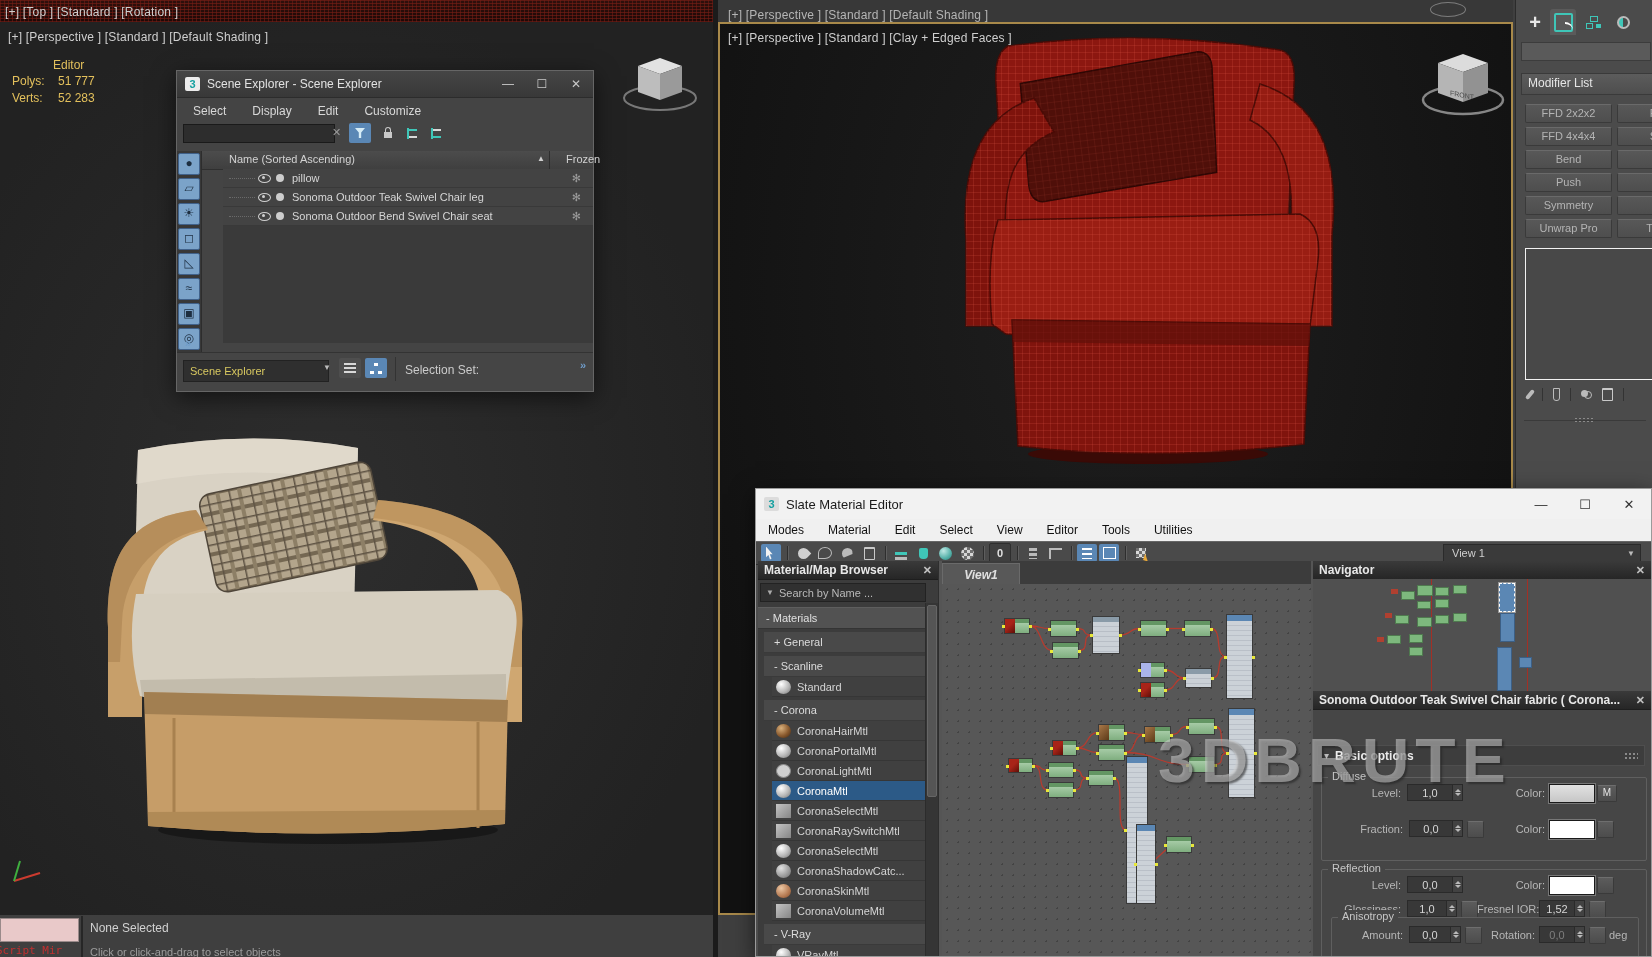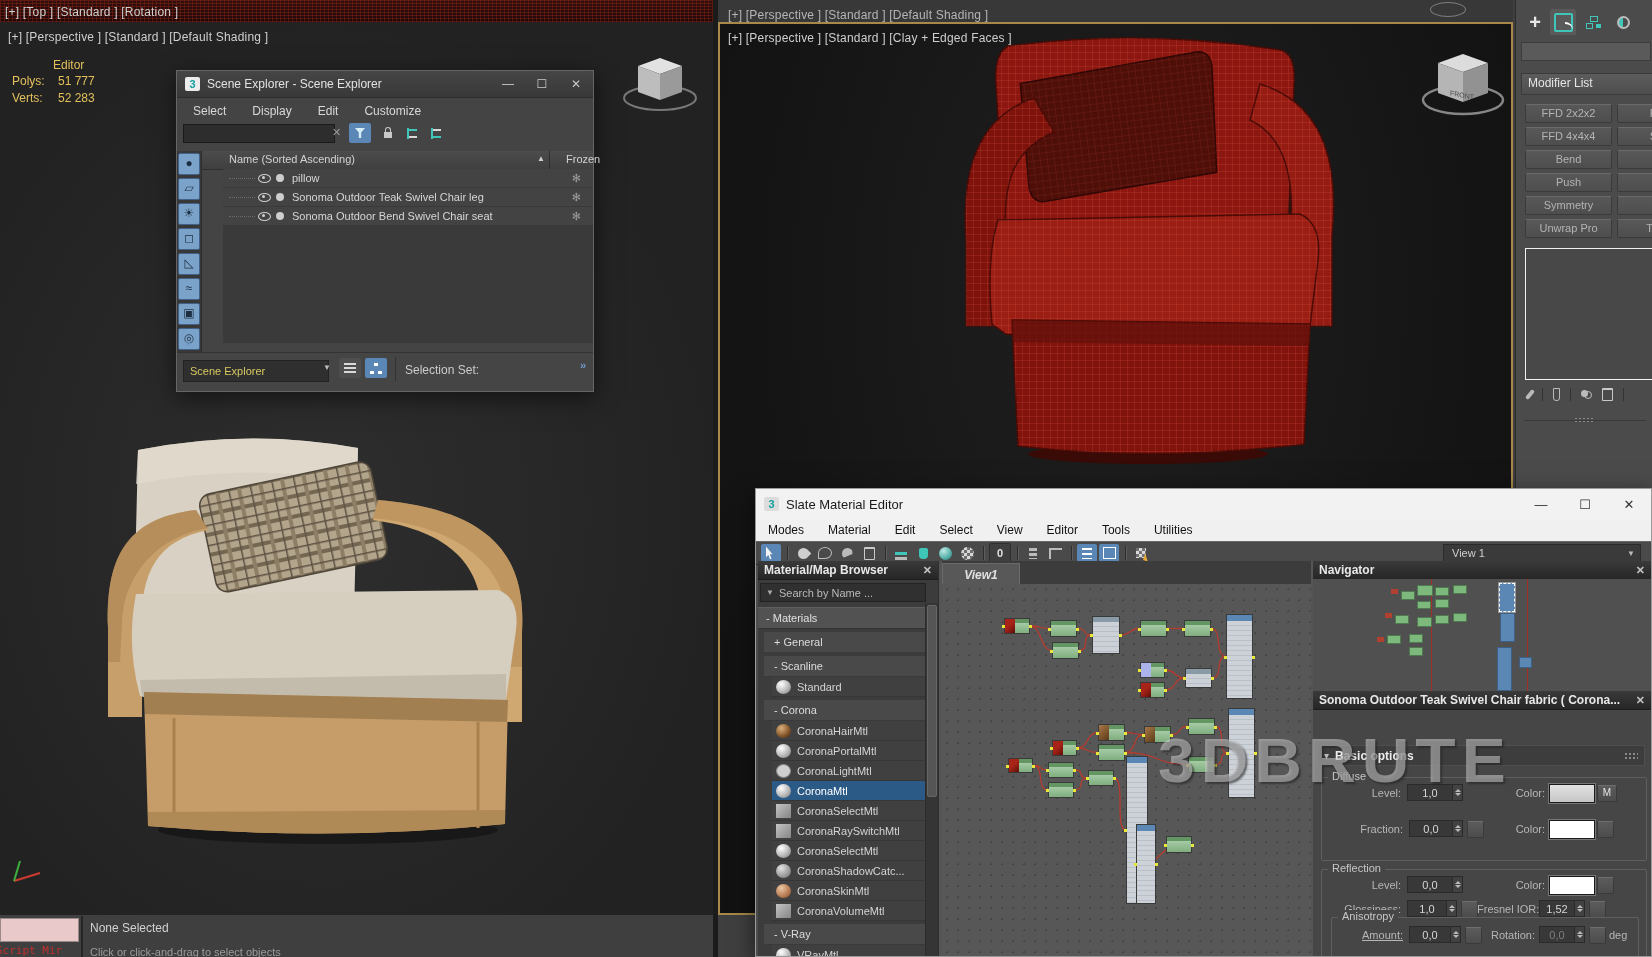--- a/index.html
+++ b/index.html
@@ -813,21 +813,21 @@
           <span class="arrs">
             <i class="up"></i>
             <i class="dn"></i>
           </span>
       </div>
       <div class="sqbtn" style="left:276px;top:210px;"></div>
 
       <div class="grp" style="left:18px;top:226px;width:306px;height:42px;">
         <span class="legend">Anisotropy</span>
       </div>
-      <div class="plab" style="left:24px;top:238px;width:66px;text-decoration:underline;">Amount:</div>
+      <div class="plab" style="left:24px;top:238px;width:66px;">Amount:</div>
       <div class="spin" style="left:96px;top:235px;width:52px;">
         <span class="val">0,0</span>
           <span class="arrs">
             <i class="up"></i>
             <i class="dn"></i>
           </span>
       </div>
       <div class="sqbtn" style="left:152px;top:236px;"></div>
       <div class="plab" style="left:166px;top:238px;width:56px;">Rotation:</div>
       <div class="spin dis" style="left:226px;top:235px;width:46px;">

